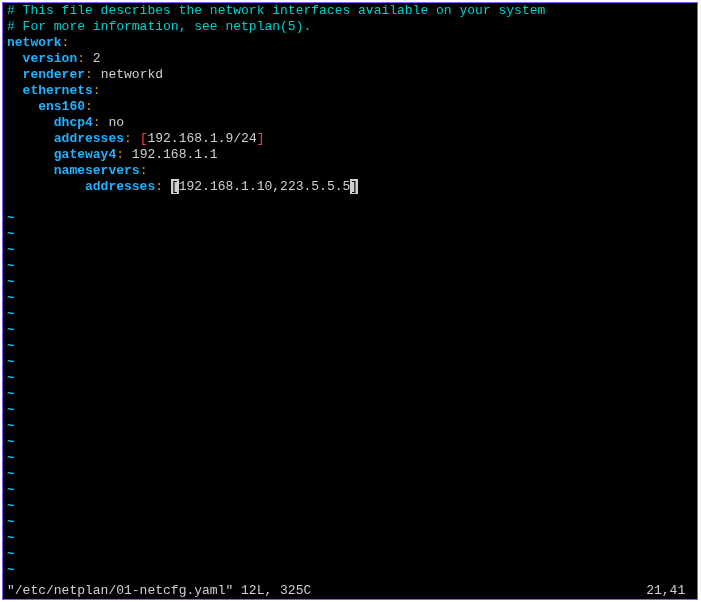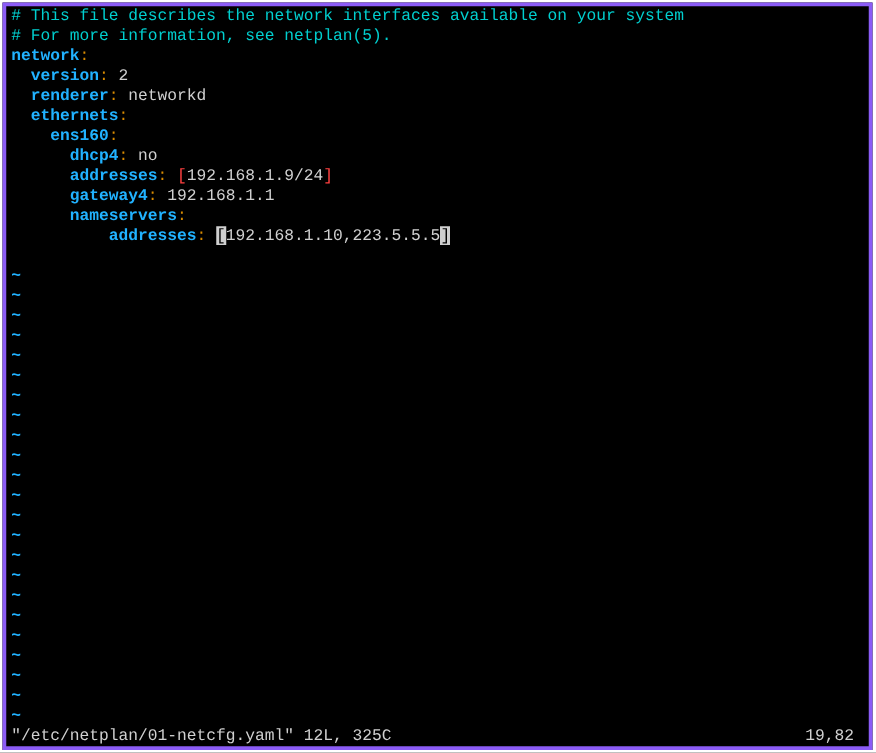--- a/index.html
+++ b/index.html
@@ -10,21 +10,21 @@
     background: #fff;
     overflow: hidden;
   }
   .terminal {
     position: absolute;
     top: 2px;
     left: 2px;
     width: 696px;
     height: 598px;
     background: #000;
-    border: 3px solid #8b5cf6;
+    border: 1px solid #8b5cf6;
     box-sizing: border-box;
     font-family: "Courier New", Courier, monospace;
     font-size: 13px;
     line-height: 16px;
     color: #fff;
     overflow: hidden;
   }
   .content {
     padding: 0 4px;
     white-space: pre;
@@ -87,15 +87,15 @@
 <span class="tilde">~</span>
 <span class="tilde">~</span>
 <span class="tilde">~</span>
 <span class="tilde">~</span>
 <span class="tilde">~</span>
 <span class="tilde">~</span>
 <span class="tilde">~</span></div>
 
   <div class="status-bar">
     <span>"/etc/netplan/01-netcfg.yaml" 12L, 325C</span>
-    <span>19,82 </span>
+    <span>21,41 </span>
   </div>
 </div>
 
 </body></html>

